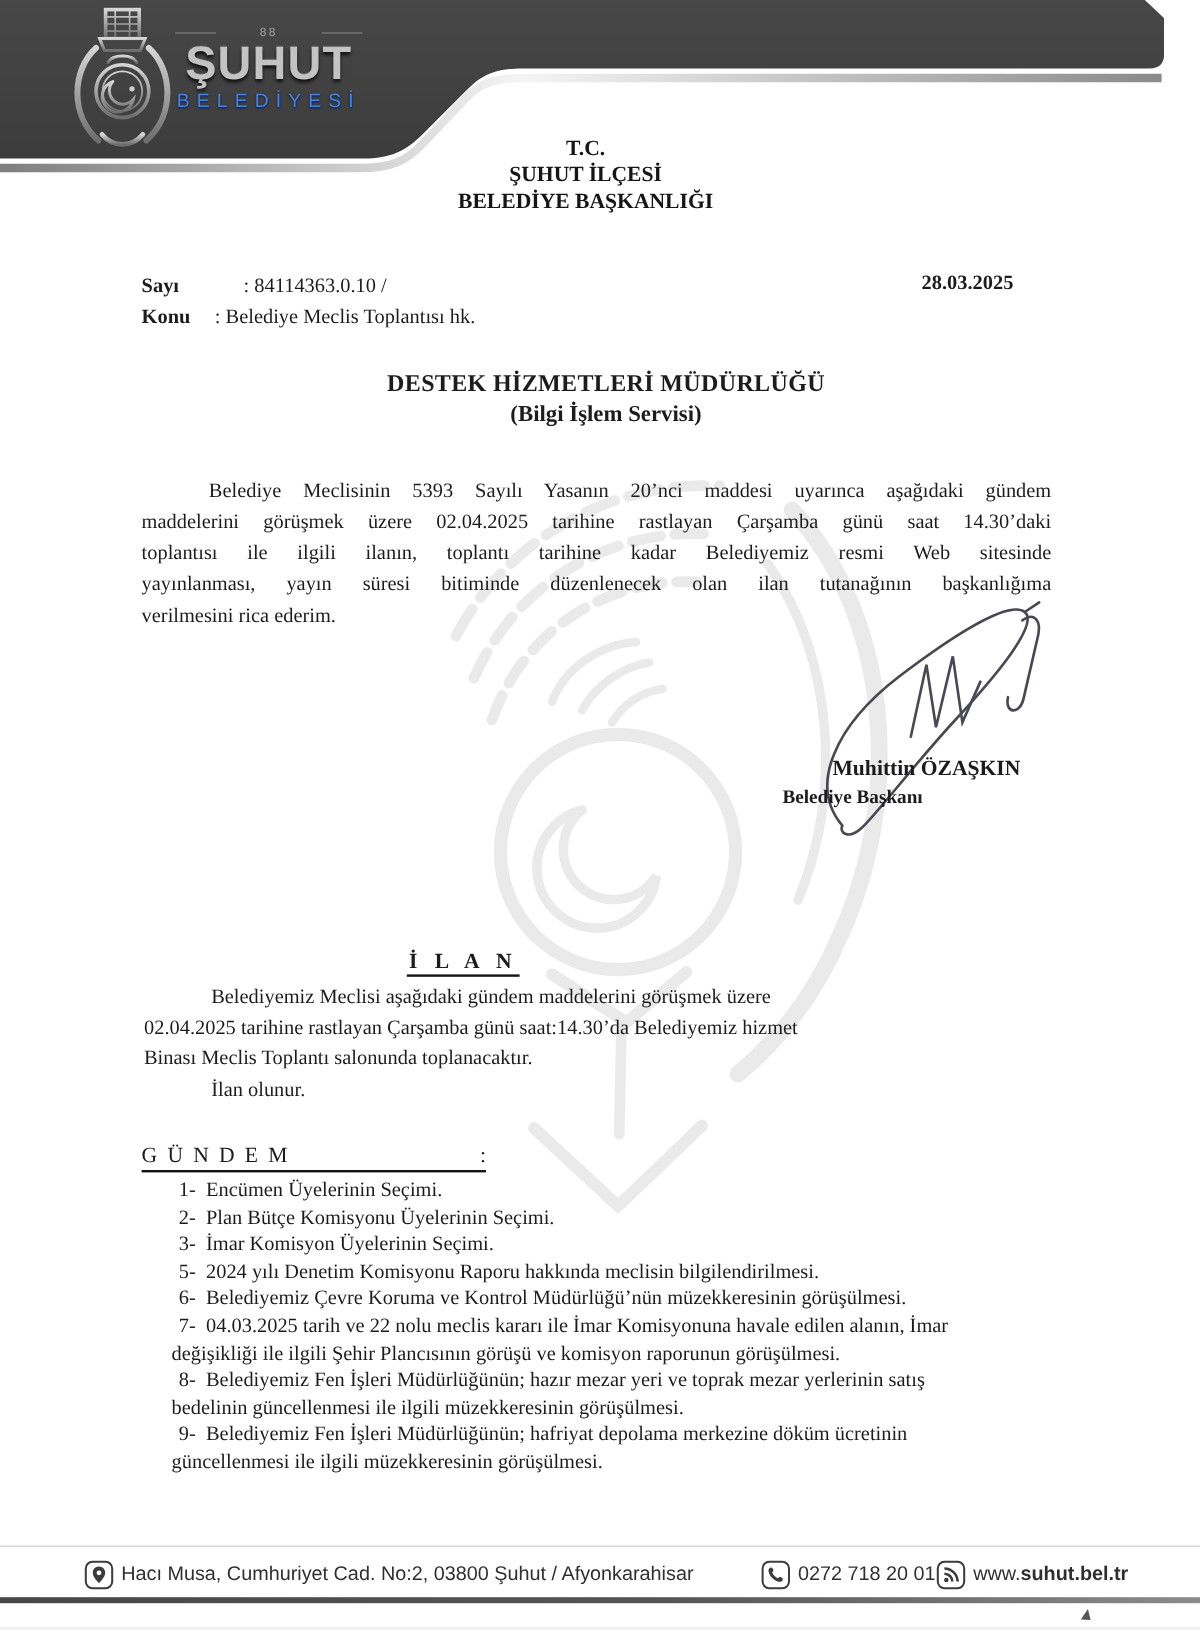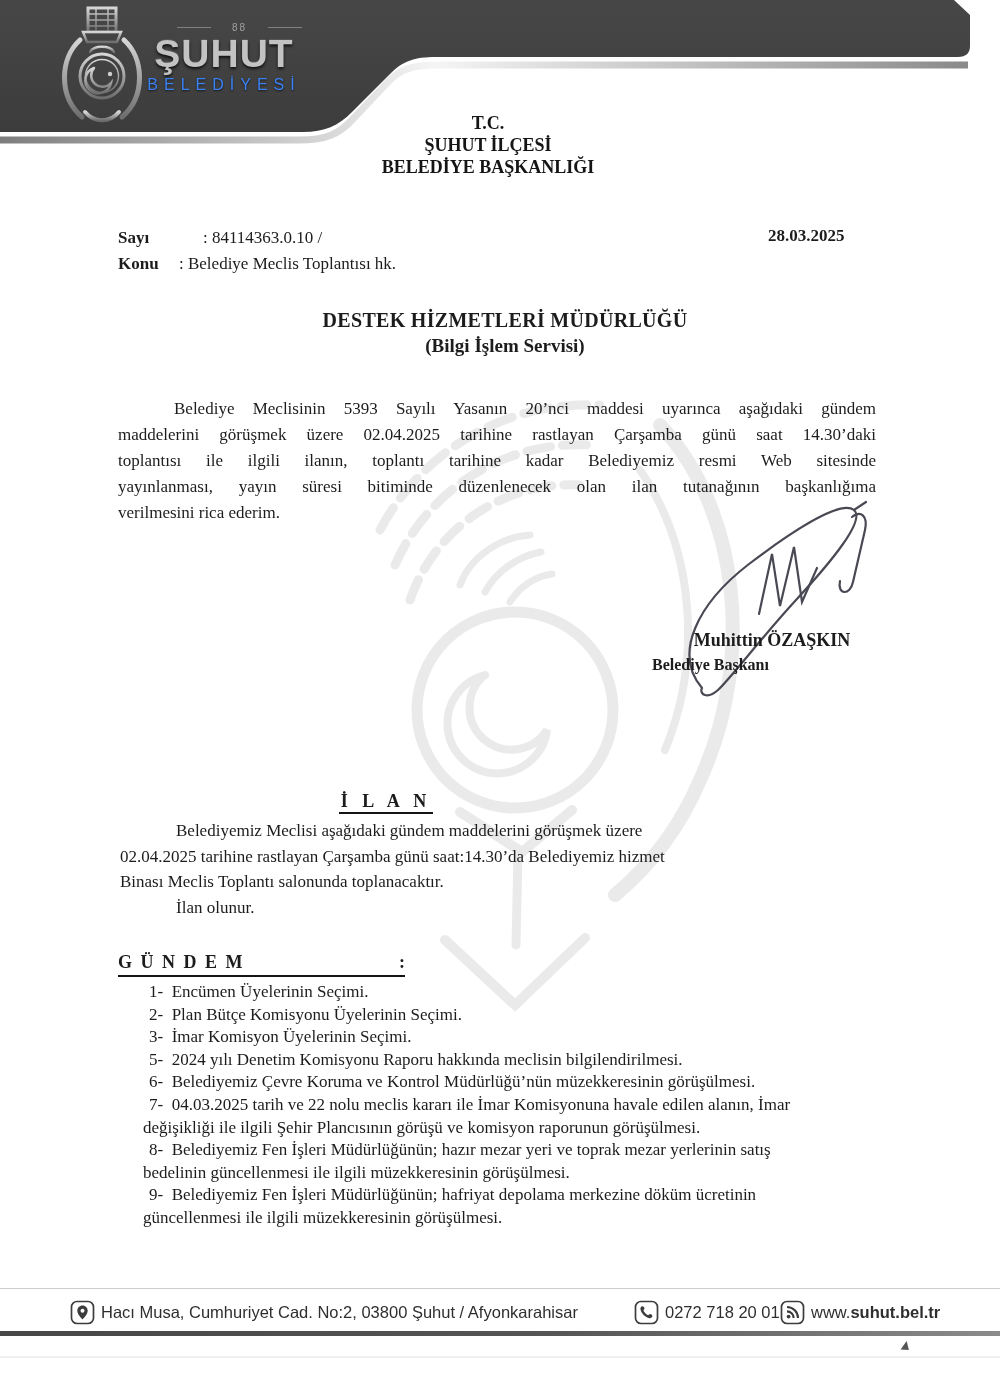--- a/index.html
+++ b/index.html
@@ -4,21 +4,21 @@
 <style>
   html,body{margin:0;padding:0;background:#ffffff;}
   .page{position:relative;width:1000px;height:1376px;background:#ffffff;overflow:hidden;
         font-family:"Liberation Serif","DejaVu Serif",serif;color:#1c1c1c;}
 
   
   #hdr-svg{position:absolute;top:0;left:0;}
   .logo-emblem{position:absolute;left:52px;top:4px;}
   .logo-text{position:absolute;left:146px;top:22px;width:156px;text-align:center;
              font-family:"Liberation Sans",sans-serif;}
-  .logo-year{display:flex;align-items:center;justify-content:flex-end;gap:21px;
+  .logo-year{display:flex;align-items:center;justify-content:space-between;gap:21px;
              color:#a0a0a0;font-size:10px;letter-spacing:2px;}
   .logo-year .yline{width:34px;height:1px;background:#808080;}
   .logo-name{font-size:39px;font-weight:bold;letter-spacing:1px;color:#c3c3c3;line-height:42px;
              text-shadow:0 2px 3px rgba(0,0,0,.75),0 -1px 1px rgba(255,255,255,.12);}
   .logo-sub{font-size:16px;letter-spacing:6px;color:#3b82f6;margin-top:1px;
             text-shadow:0 1px 2px rgba(0,0,0,.65);}
 
   .hdr-center{position:absolute;top:112px;left:0;width:976px;text-align:center;
               font-weight:bold;font-size:18px;line-height:22px;color:#151515;}
 
@@ -52,21 +52,21 @@
 
   
   #ilan-heading{position:absolute;left:0;top:791px;width:772px;text-align:center;}
   #ilan-heading .u{font-weight:bold;font-size:18px;letter-spacing:5px;
                    border-bottom:2.5px solid #141414;padding:0 2px 1px 2px;}
   #ilan-paragraph{position:absolute;left:120px;top:818px;width:680px;font-size:17px;}
   .iline{line-height:25.5px;white-space:nowrap;}
 
   
   #gundem-heading{position:absolute;left:118px;top:952px;}
-  .gh{display:inline-flex;justify-content:space-between;width:287px;font-weight:bold;
+  .gh{display:inline-flex;justify-content:space-between;width:287px;font-weight:normal;
       font-size:18px;border-bottom:2.5px solid #141414;padding-bottom:2px;}
   .gh .gtext{letter-spacing:2px;}
   #gundem-list{position:absolute;left:118px;top:981px;width:790px;font-size:17px;}
   .g-first{line-height:22.6px;padding-left:31px;white-space:nowrap;}
   .g-cont{line-height:22.6px;padding-left:25px;white-space:nowrap;}
 
   
   #watermark{position:absolute;left:310px;top:380px;opacity:.6;pointer-events:none;}
 
   

